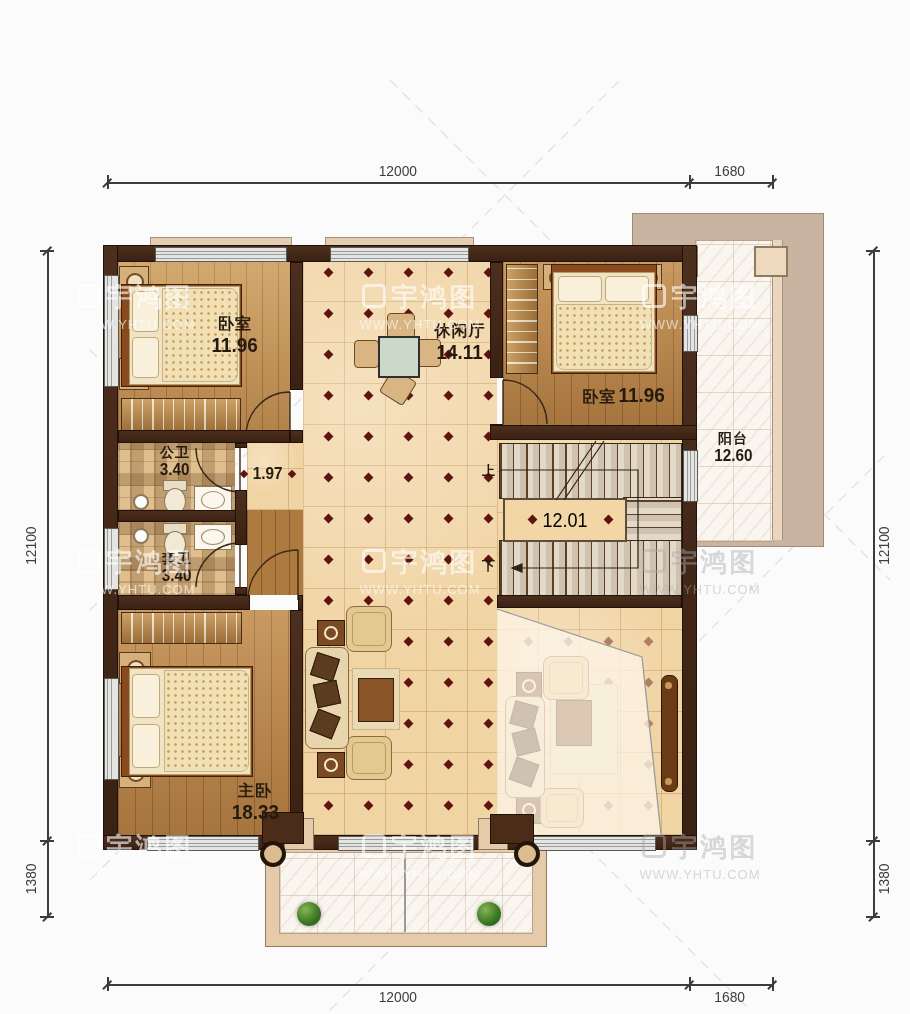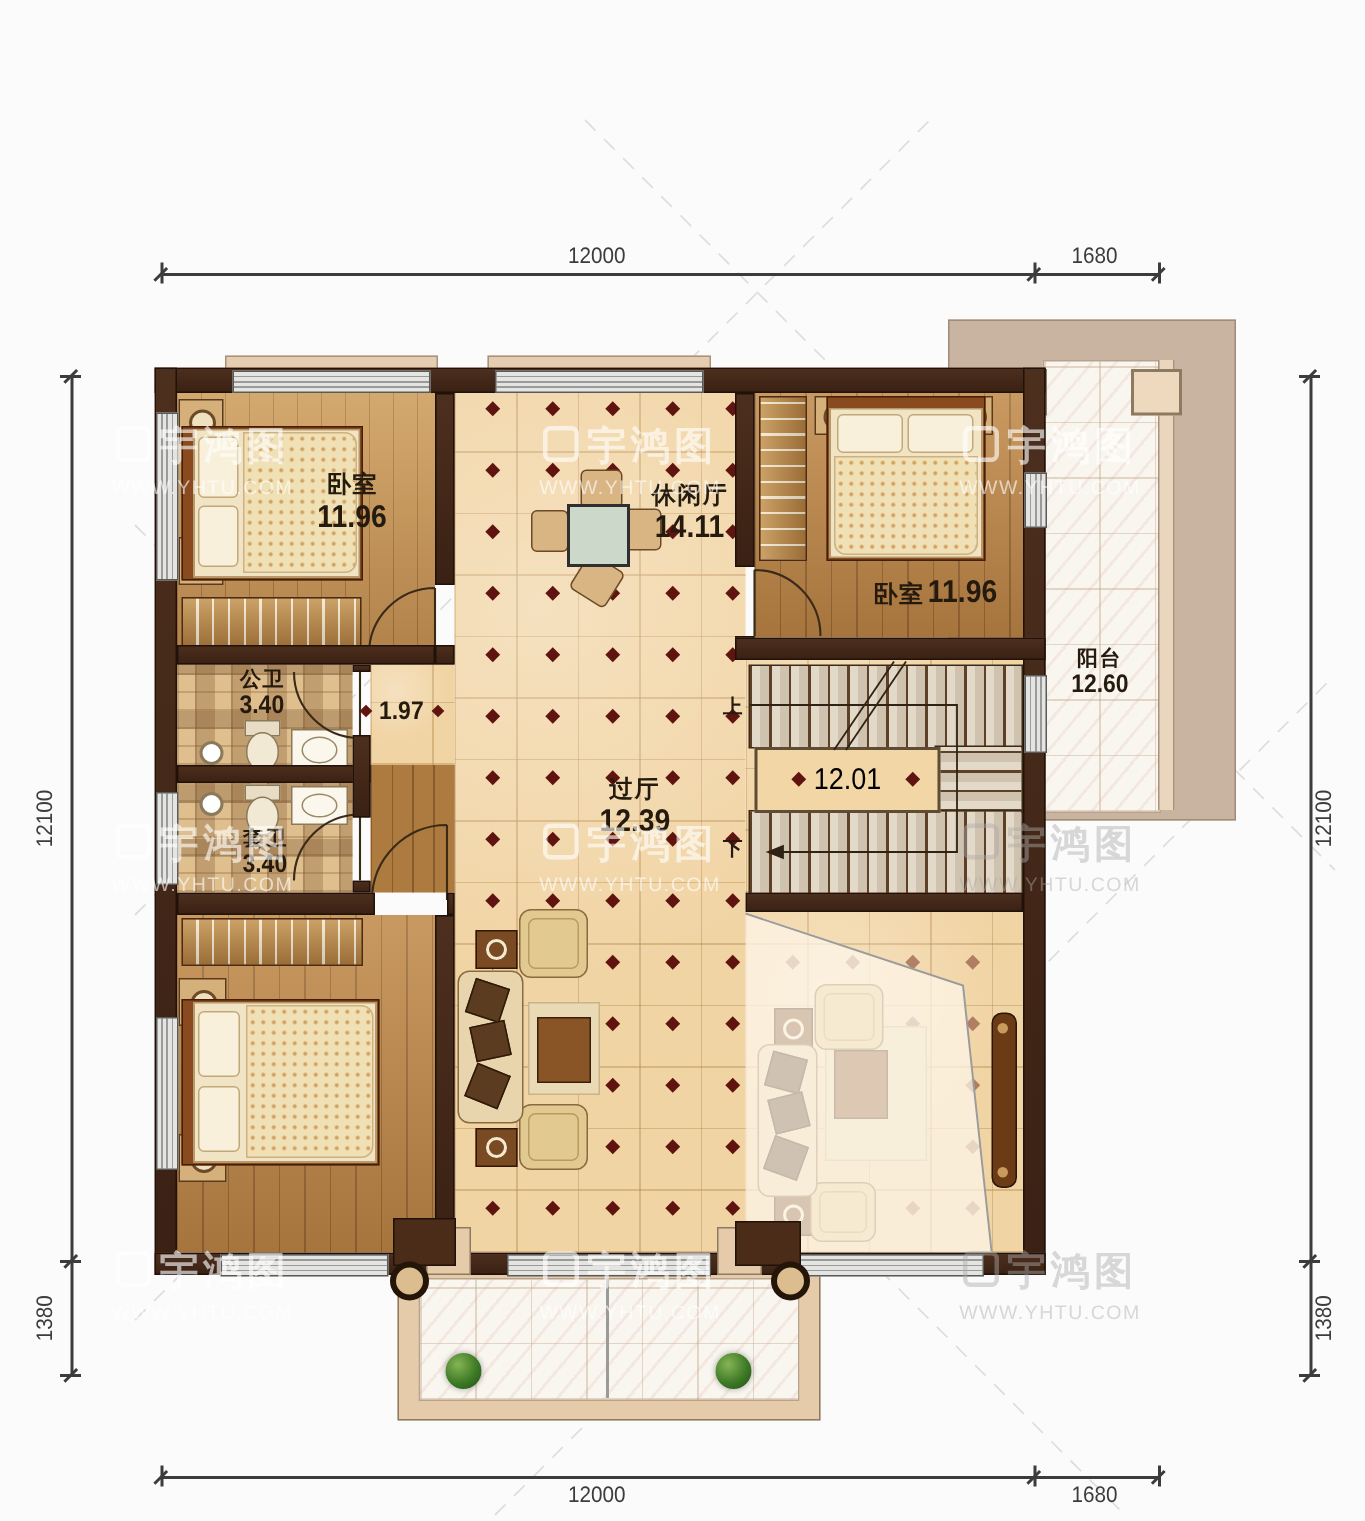--- a/index.html
+++ b/index.html
@@ -458,23 +458,23 @@
     <div class="rname sm">公卫</div>
     <div><span class="rarea sm">3.40</span></div>
   </div>
   <div class="room-label" style="left:228px;top:464px;width:80px;white-space:nowrap;">
     <span class="dsq"></span><span class="rarea sm">1.97</span><span class="dsq"></span>
   </div>
   <div class="room-label" style="left:142px;top:550px;width:70px;">
     <div class="rname sm">套卫</div>
     <div><span class="rarea sm">3.40</span></div>
   </div>
-  <div class="room-label" style="left:378px;top:518px;width:90px;">
-    <div class="rname">过厅</div>
-    <div><span class="rarea">12.39</span></div>
+  <div class="room-label" style="left:210px;top:782px;width:90px;">
+    <div class="rname">主卧</div>
+    <div><span class="rarea">18.33</span></div>
   </div>
 
   <div id="wm-layer">
       <div class="wm light" style="left: 25px; top: 280px;">
         <div class="b"><span class="logo"></span>宇鸿图</div>
         <div class="u">WWW.YHTU.COM</div>
       </div>
       <div class="wm light" style="left: 310px; top: 280px;">
         <div class="b"><span class="logo"></span>宇鸿图</div>
         <div class="u">WWW.YHTU.COM</div>

